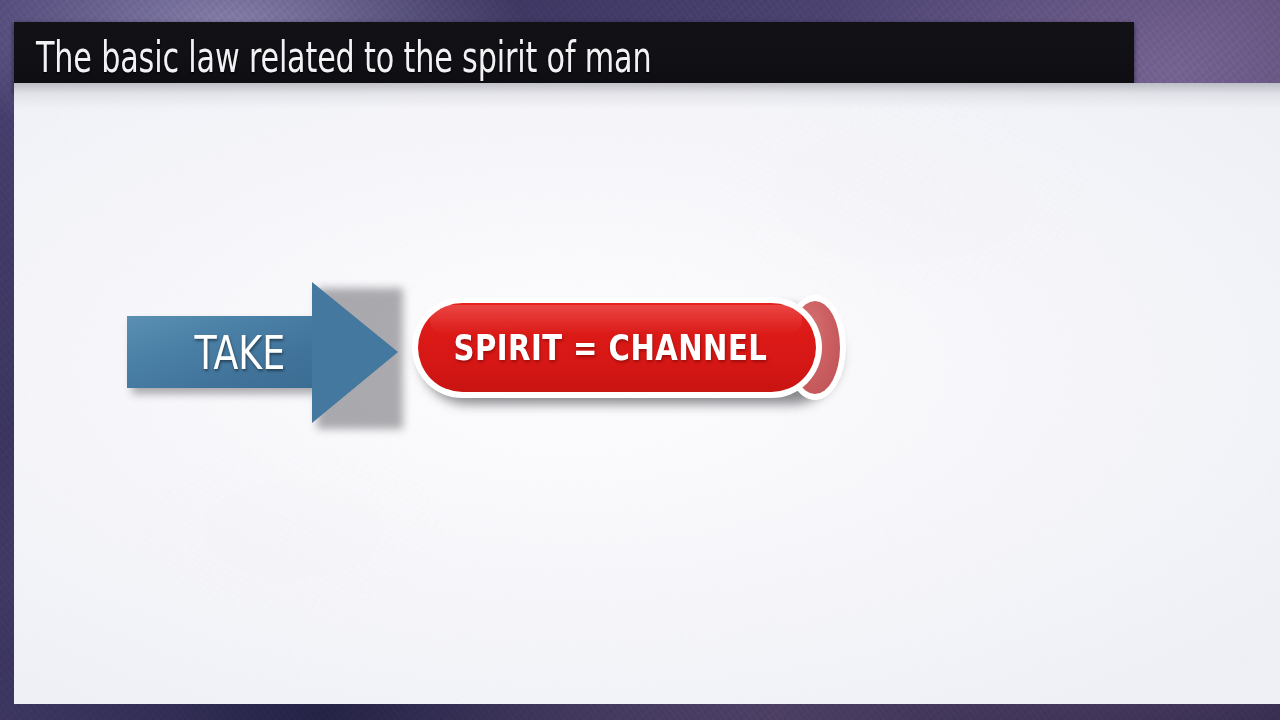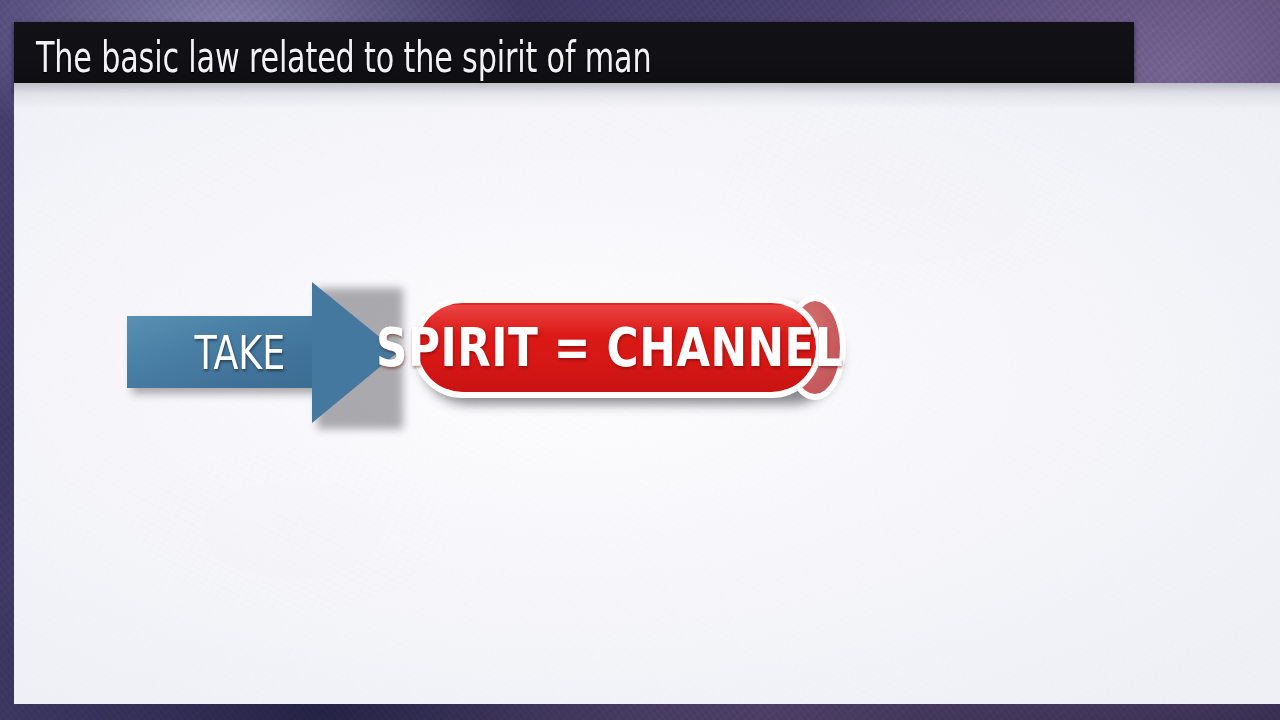--- a/index.html
+++ b/index.html
@@ -213,21 +213,21 @@
     position: absolute;
     left: 10px;
     top: 0;
     width: 380px;
     height: 101px;
     display: flex;
     align-items: center;
     justify-content: center;
     color: #ffffff;
     font-family: "Liberation Sans Narrow", "DejaVu Sans Condensed", "Liberation Sans", sans-serif;
-    font-size: 54px;
+    font-size: 36px;
     font-weight: 700;
     letter-spacing: 0.5px;
     white-space: nowrap;
     text-shadow: 1px 2px 3px rgba(90,0,0,0.45);
     z-index: 4;
   }
   #cyl-text span { display:inline-block; transform: scaleX(0.90); }
 </style>
 </head>
 <body>

